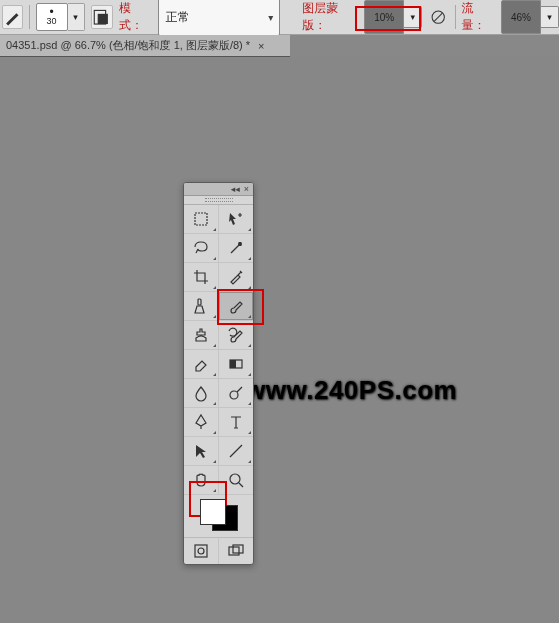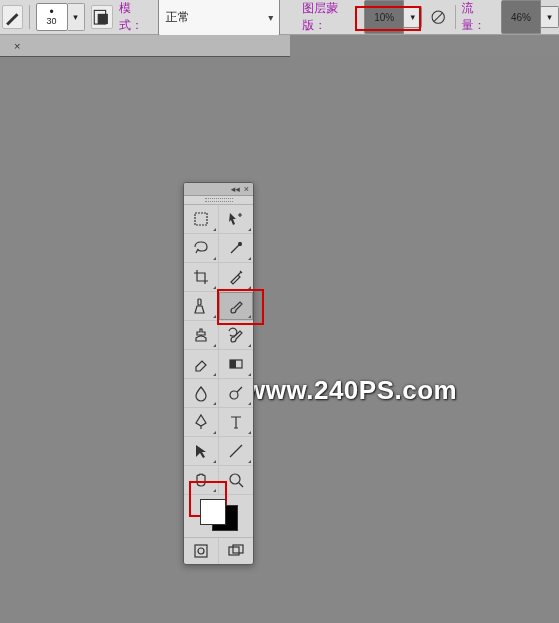--- a/index.html
+++ b/index.html
@@ -58,21 +58,21 @@
     border-radius: 0 2px 2px 0;
   }
   .panel-toggle {
     width: 22px; height: 22px;
     border: 1px solid #b8b8b8;
     border-radius: 2px;
     background: #eee;
     display:flex; align-items:center; justify-content:center;
     font-size: 12px;
   }
-  .label { font-size: 12px; color: #a21caf; }
+  .label { font-size: 12px; color: #b91c1c; }
   .mode-select {
     width: 130px; height: 38px;
     border: 1px solid #888;
     background: #f7f7f7;
     display:flex; align-items: center;
     padding: 0 6px;
     border-radius: 2px;
     position: relative;
     box-sizing: border-box;
   }
@@ -128,21 +128,21 @@
     width: 559px; height: 566px;
     background: #878787;
   }
 
   
   .watermark {
     position: absolute;
     left: 245px; top: 375px;
     font-size: 26px;
     font-weight: 700;
-    color: #ffffff;
+    color: #000000;
     text-shadow: 0 0 3px rgba(0,0,0,0.6), 1px 1px 2px rgba(0,0,0,0.7);
     letter-spacing: 0.5px;
     font-family: Arial, sans-serif;
   }
 
   
   .tools-panel {
     position: absolute;
     left: 183px; top: 182px;
     width: 69px;
@@ -261,20 +261,21 @@
   <div class="divider"></div>
 
   <span class="label">流量：</span>
   <div class="number-field">
     <div class="number-input">46%</div>
     <div class="number-step">▾</div>
   </div>
 </div>
 
 <div class="tab-bar">
+  <span>04351.psd @ 66.7% (色相/饱和度 1, 图层蒙版/8) *</span>
   <span class="tab-close">×</span>
 </div>
 
 <div class="canvas"></div>
 
 <div class="watermark">www.240PS.com</div>
 
 <div class="tools-panel">
   <div class="panel-header">
     <span>◂◂</span>

